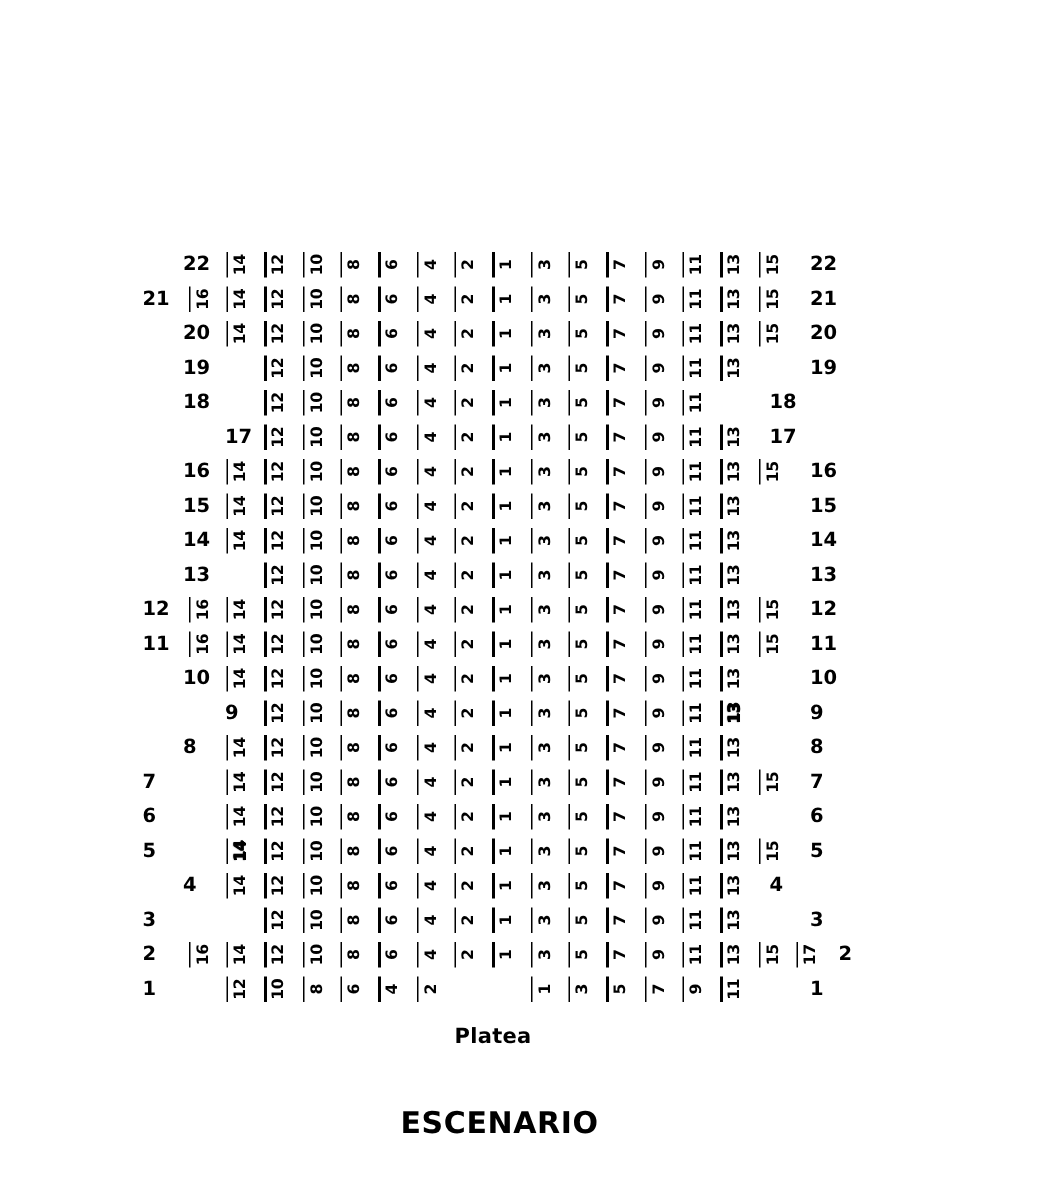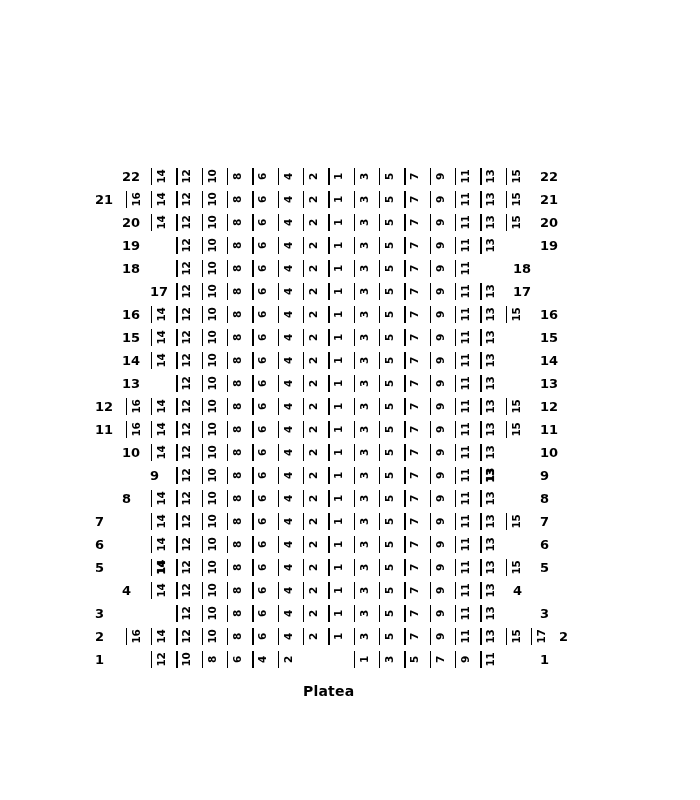--- a/index.html
+++ b/index.html
@@ -1375,13 +1375,14 @@
           <span class="num">9</span>
         </div>
         <div class="seat" style="left: 480.32px;">
           <span class="bar"></span>
           <span class="num">11</span>
         </div>
         <span class="row-label" style="left: 540px;">1</span>
       </div>
     </div>
   <div class="section-label">Platea</div>
+  <div class="stage-label">ESCENARIO</div>
 </div>
 
 </body></html>

